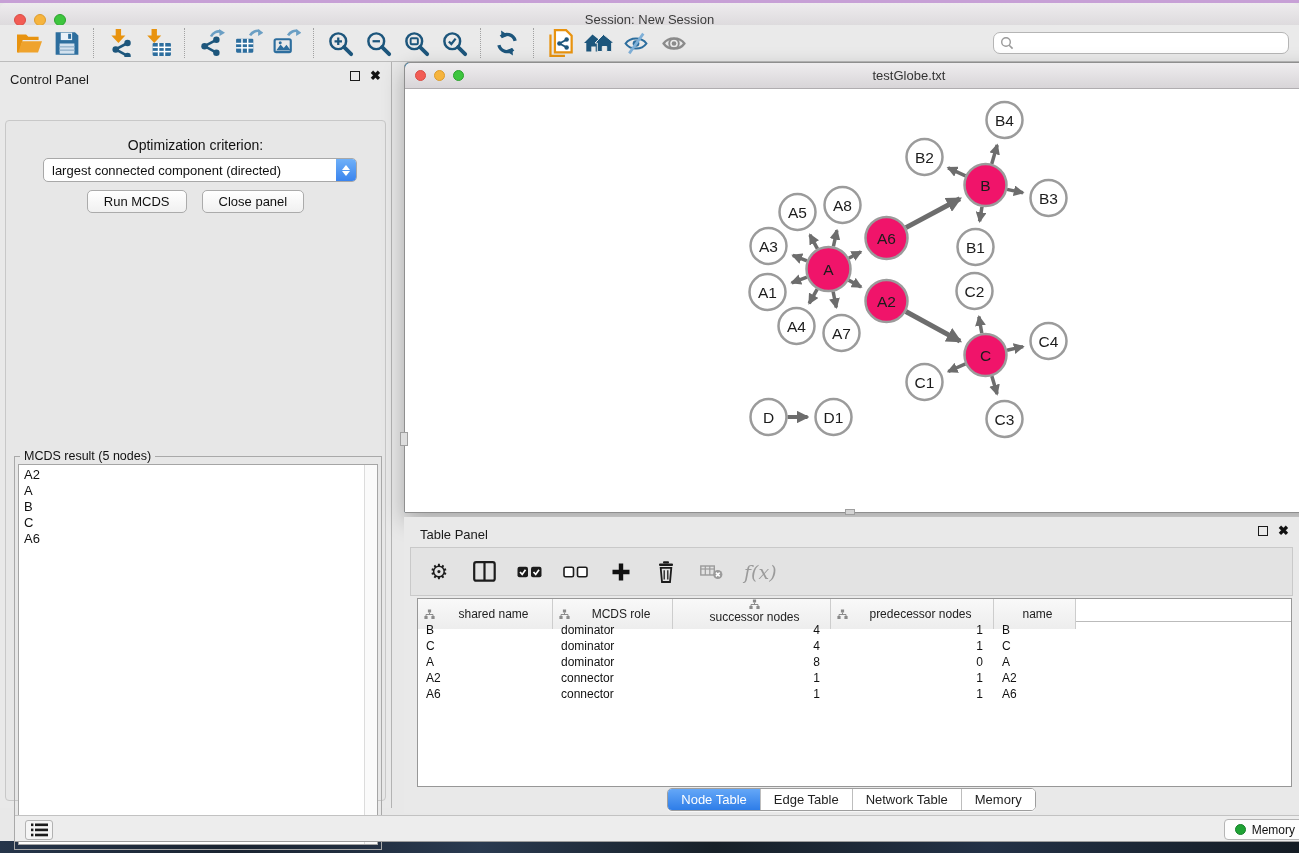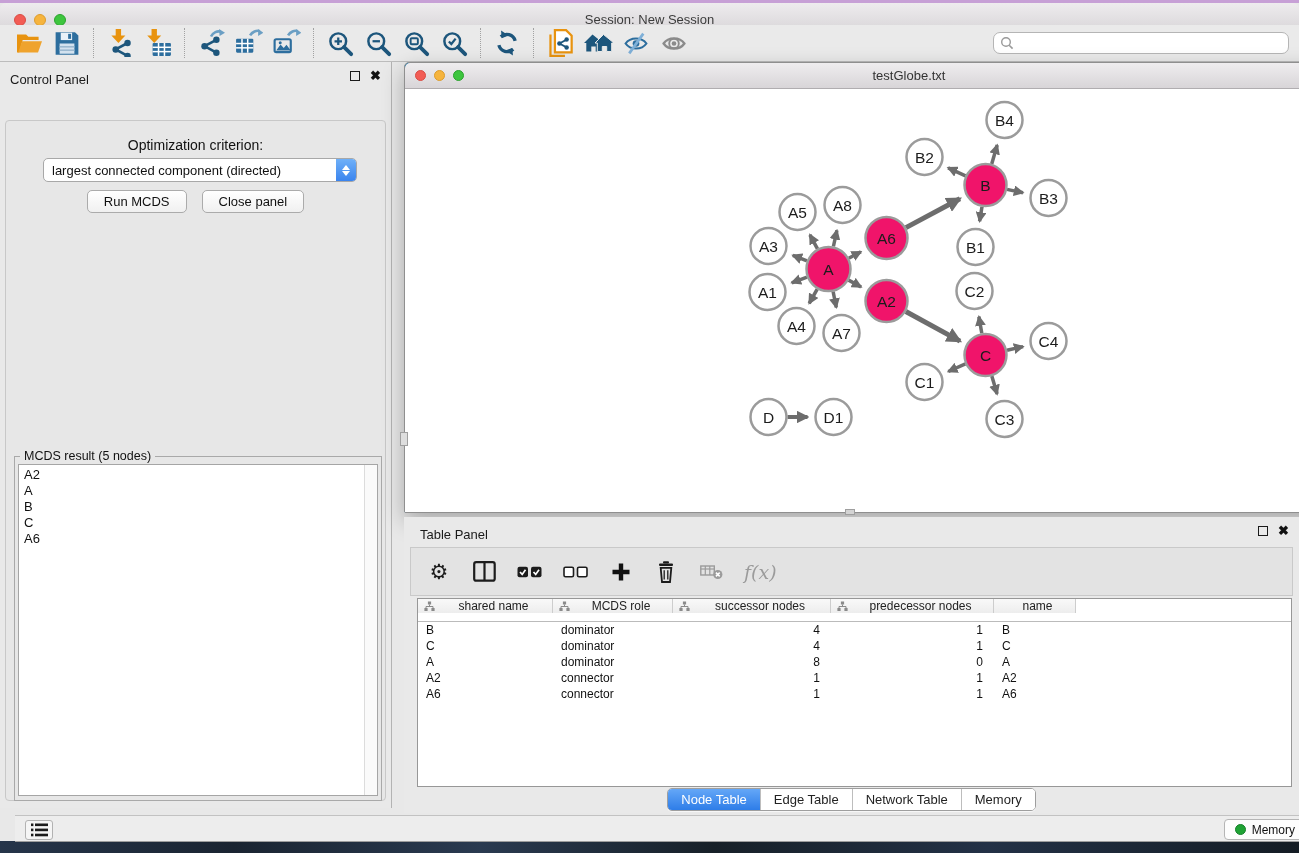--- a/index.html
+++ b/index.html
@@ -57,21 +57,21 @@
   .dropdown .val { flex:1; font-size:13px; color:#111; padding-left:8px; white-space:nowrap; overflow:hidden; }
   .stepper { width:20px; height:22px; border-radius:0 4px 4px 0; background:linear-gradient(#6fb0f8,#3a84ee);
     display:flex; flex-direction:column; align-items:center; justify-content:center; gap:1px; }
   .chev { width:0; height:0; border-left:4px solid transparent; border-right:4px solid transparent; }
   .chev.up { border-bottom:5px solid #fff; }
   .chev.down { border-top:5px solid #fff; }
   .btn-row { position:absolute; top:69px; width:100%; display:flex; justify-content:center; gap:15px; }
   .push-btn { height:23px; padding:0 16px; background:linear-gradient(#ffffff,#f0f0f0);
     border:1px solid #ababab; border-radius:5px; font-size:13px; color:#111; line-height:21px; }
 
-  .fieldset { position:absolute; left:8px; top:335px; width:368px; height:345px;
+  .fieldset { position:absolute; left:8px; top:335px; width:368px; height:394px;
     border:1px solid #a9a9a9; }
   .legend { position:absolute; top:-8px; left:5px; background:#e7e7e7; padding:0 4px;
     font-size:12.5px; color:#111; }
   .listbox { position:absolute; left:3px; top:7px; right:3px; bottom:4px; background:#fff;
     border:1px solid #a5a5a5; }
   .listbox .scroll-track { position:absolute; right:0; top:0; bottom:0; width:13px;
     background:#fafafa; border-left:1px solid #dcdcdc; }
   .list-item { font-size:13px; color:#111; line-height:16px; padding-left:5px; }
   .list-items { padding-top:2px; }
 
@@ -94,21 +94,21 @@
   .table-panel { position:absolute; left:404px; top:517px; width:895px; height:296px; background:#e9e9e9; }
   .tp-toolbar { position:absolute; left:6px; top:30px; width:883px; height:49px; background:#e3e3e3;
     border:1px solid #c9c9c9; display:flex; align-items:center; padding-left:16px; gap:21px; }
   .tp-ico { display:flex; align-items:center; justify-content:center; min-width:24px; }
   .gear-glyph { font-size:21px; color:#1c1c1c; line-height:20px; }
   .fx { font-family:"DejaVu Serif", serif; font-style:italic; font-size:19px; color:#9b9b9b; }
 
   .data-table { position:absolute; left:13px; top:81px; width:875px; height:189px; background:#fff;
     border:1px solid #979797; overflow:hidden; }
   .thead { display:flex; height:23px; border-bottom:1px solid #bbb; }
-  .th { display:flex; align-items:center; height:14px; background:linear-gradient(#f9f9f9,#ededed);
+  .th { display:flex; align-items:center; height:30px; background:linear-gradient(#f9f9f9,#ededed);
     border-right:1px solid #cdcdcd; padding:0 0 0 6px;justify-content:space-between; }
   .thlbl { flex:1; text-align:center; font-size:12px; color:#222; }
   .tr { display:flex; height:16px; }
   .td { font-size:12px; color:#111; line-height:16px; }
   .td.left { text-align:left; padding-left:8px; }
   .td.right { text-align:right; padding-right:11px; }
   .tp-tabs-row { position:absolute; left:0; right:0; top:271px; text-align:center; }
 
   
   .statusbar { position:absolute; left:15px; top:815px; width:100%; height:27px; background:#ededed;
@@ -543,21 +543,21 @@
             <svg width="11" height="11" viewBox="0 0 11 11" style="flex:0 0 auto">
               <g fill="#8a8a8a">
                 <rect x="3.9" y="0.5" width="3.2" height="3"></rect>
                 <rect x="0.4" y="7" width="3.2" height="3"></rect>
                 <rect x="7.4" y="7" width="3.2" height="3"></rect>
               </g>
               <path d="M5.5 3.5v2M2 7V5.5h7V7" stroke="#8a8a8a" fill="none"></path>
             </svg>
             <span class="thlbl">MCDS role</span>
           </div>
-          <div class="th" style="width: 158px;">
+          <div class="th" style="width: 158px; flex-direction: column;">
             <svg width="11" height="11" viewBox="0 0 11 11" style="flex:0 0 auto">
               <g fill="#8a8a8a">
                 <rect x="3.9" y="0.5" width="3.2" height="3"></rect>
                 <rect x="0.4" y="7" width="3.2" height="3"></rect>
                 <rect x="7.4" y="7" width="3.2" height="3"></rect>
               </g>
               <path d="M5.5 3.5v2M2 7V5.5h7V7" stroke="#8a8a8a" fill="none"></path>
             </svg>
             <span class="thlbl">successor nodes</span>
           </div>

